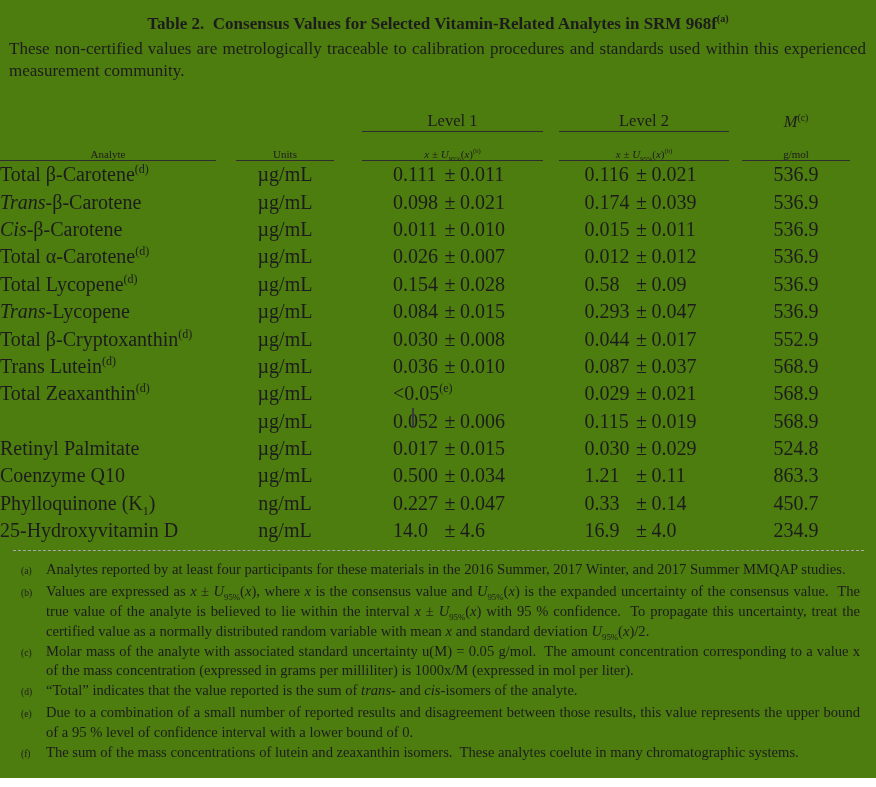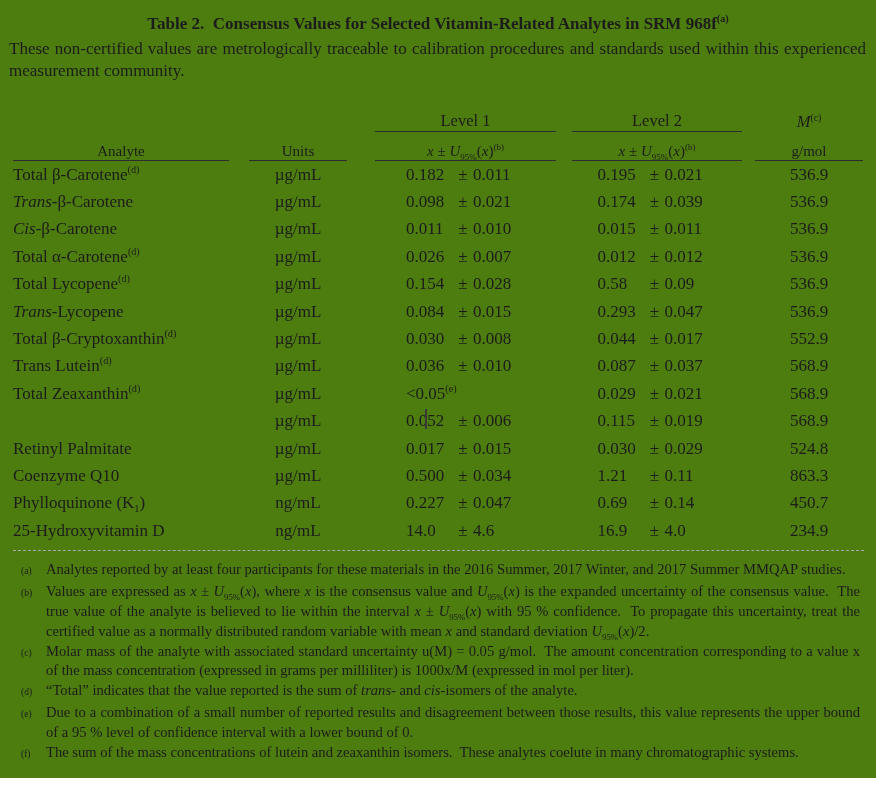--- a/index.html
+++ b/index.html
@@ -12,26 +12,25 @@
     padding-top:13px;text-align:center;font-weight:bold;font-size:17px;line-height:22px;
   }
   .intro{
     margin:3px 10px 6px 9px;font-size:17px;line-height:21.5px;text-align:justify;
   }
   
   .tbl{margin-top:25px;}
   .grid{
     display:grid;
     grid-template-columns:216px 20px 98px 28px 181px 16px 170px 13px 108px;
-    padding-left:13px;
   }
   .c1{grid-column:1}.c2{grid-column:3}.c3{grid-column:5}.c4{grid-column:7}.c5{grid-column:9}
   .group-row{height:26px;align-items:end;font-size:16.5px;}
-  .head-row{height:29px;align-items:end;font-size:15px;}
-  .body-row{height:27.4px;align-items:center;font-size:17px;}
+  .head-row{height:29px;align-items:end;font-size:11px;}
+  .body-row{height:27.4px;align-items:center;font-size:20px;}
   .rule{border-bottom:1.6px solid #2e2e2e;}
   .center{text-align:center;}
   .analyte{text-align:left;white-space:nowrap;}
   .val{display:flex;justify-content:center;}
   .val .v{width:47px;text-align:left;white-space:nowrap;position:relative;}
   .val .pm{width:20px;text-align:center;}
   .val .u{width:52px;text-align:left;}
   .it{font-style:italic;}
   sup{font-size:.60em;line-height:0;}
   sub{font-size:.60em;line-height:0;}
@@ -66,26 +65,26 @@
       <div class="c3 center rule"><span class="it">x</span><span> ± </span><span class="it">U</span><sub>95%</sub><span>(</span><span class="it">x</span><span>)</span><sup>(b)</sup></div>
       <div class="c4 center rule"><span class="it">x</span><span> ± </span><span class="it">U</span><sub>95%</sub><span>(</span><span class="it">x</span><span>)</span><sup>(b)</sup></div>
       <div class="c5 center rule">g/mol</div>
     </div>
 
     <div>
   <div class="grid body-row">
     <div class="c1 analyte"><span>Total β-Carotene</span><sup>(d)</sup></div>
     <div class="c2 center">µg/mL</div>
     <div class="c3 val">
-      <span class="v"><span>0.182</span></span>
+      <span class="v"><span>0.111</span></span>
       <span class="pm">±</span>
       <span class="u">0.011</span>
     </div>
     <div class="c4 val">
-      <span class="v"><span>0.195</span></span>
+      <span class="v"><span>0.116</span></span>
       <span class="pm">±</span>
       <span class="u">0.021</span>
     </div>
     <div class="c5 center">536.9</div>
   </div>
 
   <div class="grid body-row">
     <div class="c1 analyte"><span class="it">Trans</span><span>-β-Carotene</span></div>
     <div class="c2 center">µg/mL</div>
     <div class="c3 val">
@@ -262,21 +261,21 @@
 
   <div class="grid body-row">
     <div class="c1 analyte"><span>Phylloquinone (K</span><sub>1</sub><span>)</span></div>
     <div class="c2 center">ng/mL</div>
     <div class="c3 val">
       <span class="v"><span>0.227</span></span>
       <span class="pm">±</span>
       <span class="u">0.047</span>
     </div>
     <div class="c4 val">
-      <span class="v"><span>0.69</span></span>
+      <span class="v"><span>0.33</span></span>
       <span class="pm">±</span>
       <span class="u">0.14</span>
     </div>
     <div class="c5 center">450.7</div>
   </div>
 
   <div class="grid body-row">
     <div class="c1 analyte"><span>25-Hydroxyvitamin D</span></div>
     <div class="c2 center">ng/mL</div>
     <div class="c3 val">

